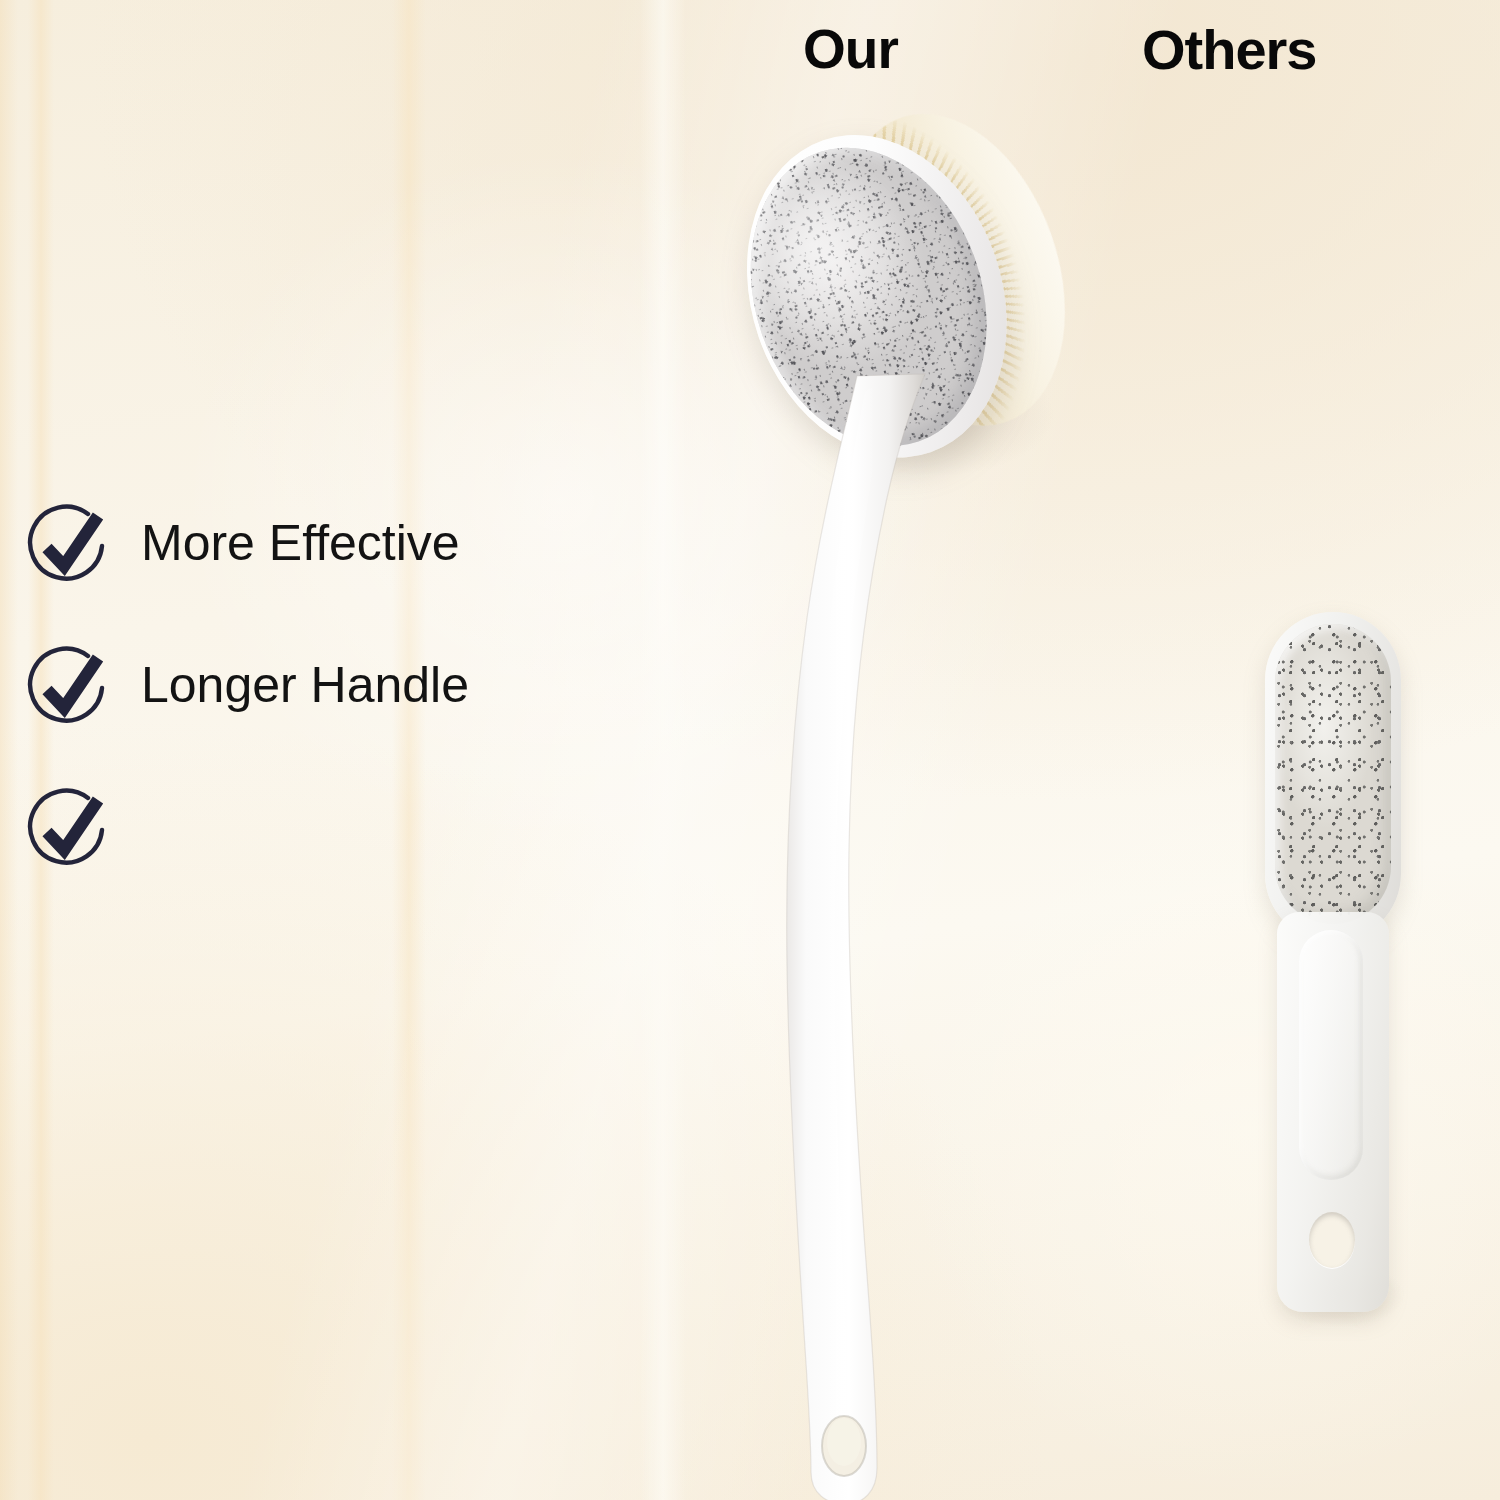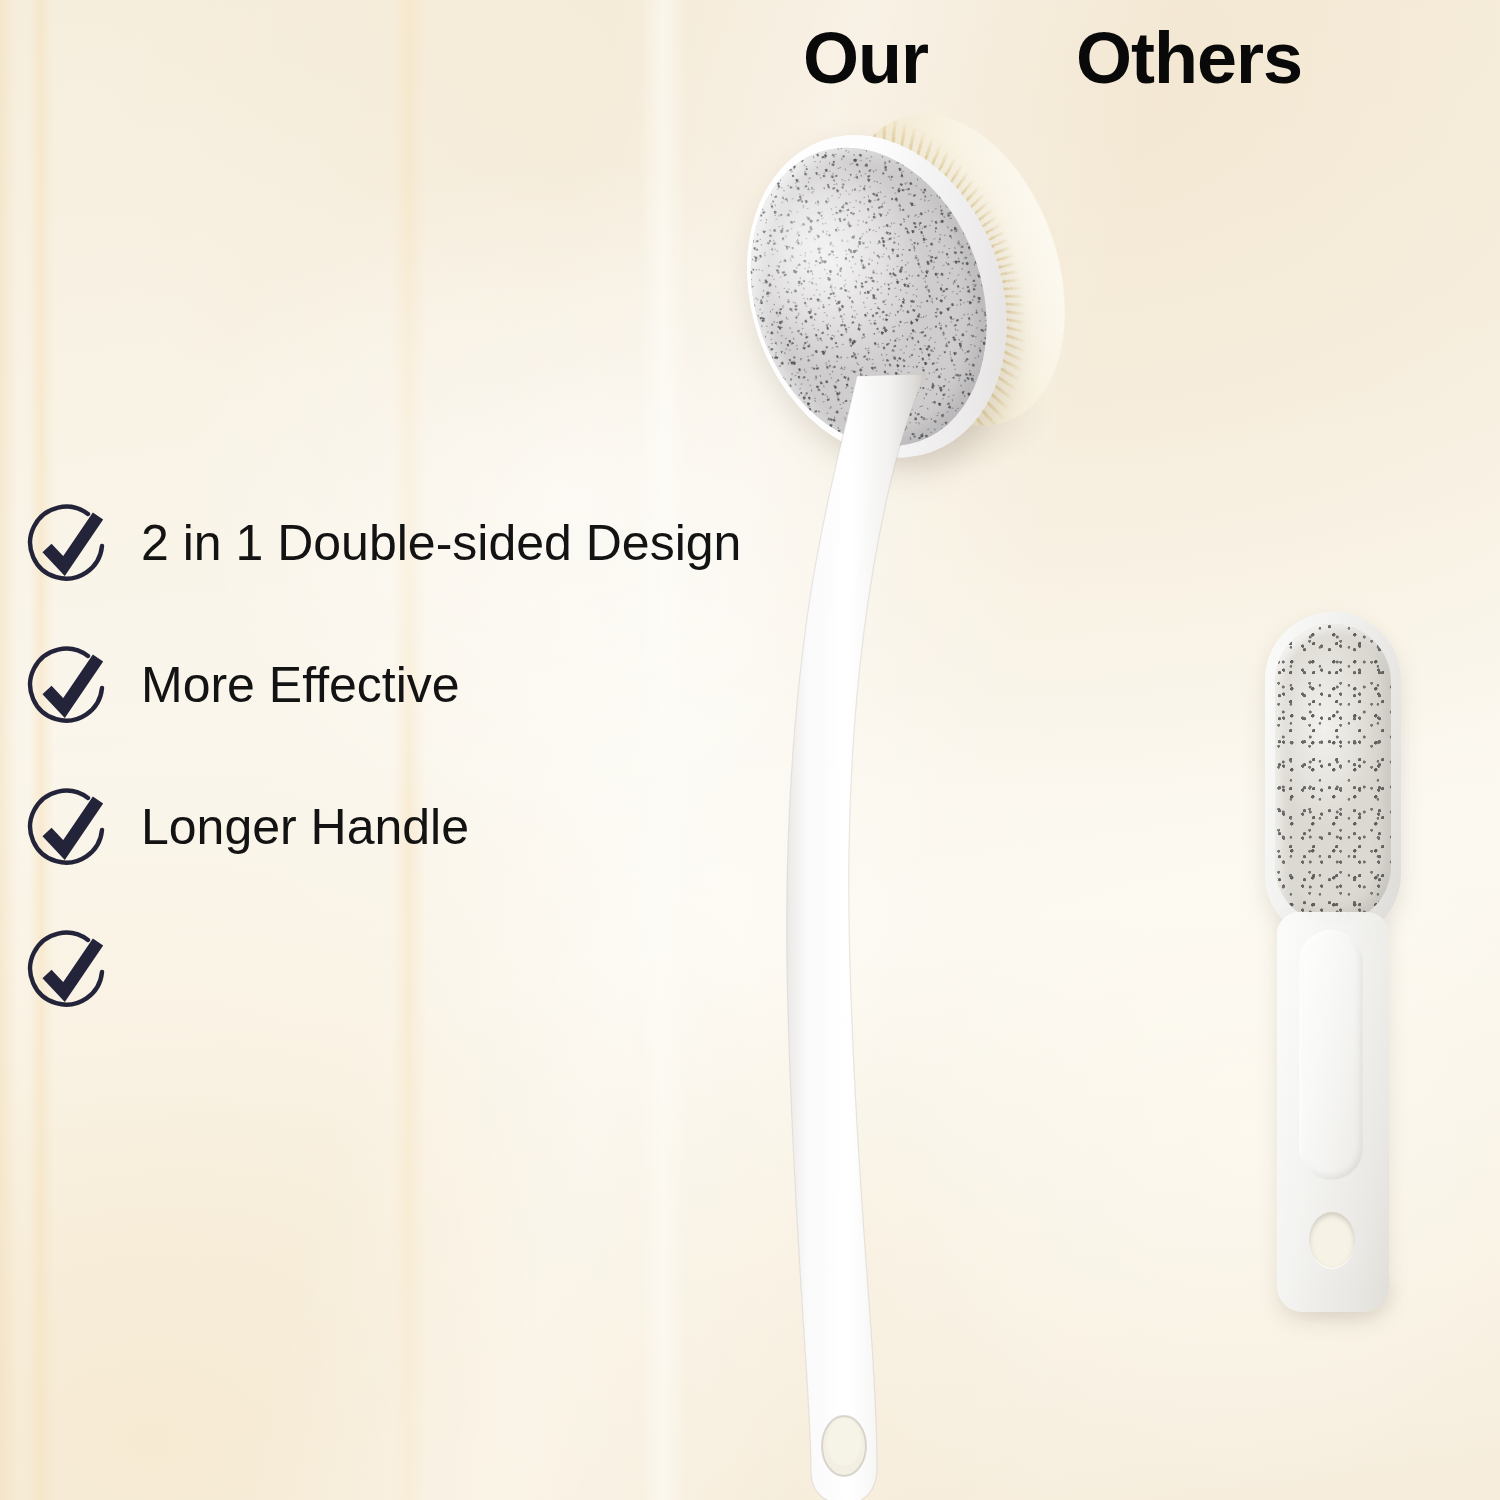--- a/index.html
+++ b/index.html
@@ -27,22 +27,22 @@
       background:radial-gradient(closest-side,rgba(255,255,255,.55),rgba(255,255,255,0));}
   .g2{left:900px;top:760px;width:700px;height:740px;
       background:radial-gradient(closest-side,rgba(255,252,244,.5),rgba(255,252,244,0));}
   .diag{position:absolute;left:430px;top:-120px;width:560px;height:1750px;
       transform:rotate(14deg);pointer-events:none;
       background:linear-gradient(90deg,rgba(255,255,255,0),rgba(255,255,255,.38) 45%,rgba(255,255,255,0));}
 
   
   .hdr{position:absolute;font-weight:bold;color:#090909;letter-spacing:-1px;
        line-height:1;white-space:nowrap;}
-  #hdr-our{left:803px;top:22px;font-size:72px;}
-  #hdr-others{left:1076px;top:22px;font-size:72px;}
+  #hdr-our{left:803px;top:22px;font-size:55px;}
+  #hdr-others{left:1142px;top:22px;font-size:56px;}
 
   
   #features{position:absolute;left:26px;top:498px;width:800px;}
   .feat{position:relative;height:142px;}
   .feat .ico{position:absolute;left:0;top:6px;width:86px;height:86px;}
   .feat .lbl{position:absolute;left:115px;top:2px;font-size:50px;color:#131313;
              line-height:86px;white-space:nowrap;}
 
   
   #our-brush{position:absolute;left:735px;top:118px;width:370px;height:1390px;}
@@ -155,29 +155,20 @@
   <div class="streak s4"></div>
   <div class="diag"></div>
   <div class="glow g1"></div>
   <div class="glow g2"></div>
 
   <div class="hdr" id="hdr-our">Our</div>
   <div class="hdr" id="hdr-others">Others</div>
 
   <div id="features">
 
-    <div class="feat">
-      <span class="ico">
-        <svg width="86" height="86" viewBox="0 0 86 86">
-          <path d="M62 10 A36 36 0 1 0 76 42" fill="none" stroke="#23243a" stroke-width="4.4" stroke-linecap="round"></path>
-          <path d="M21 44 L38 62 L72 12" fill="none" stroke="#23243a" stroke-width="12.5" stroke-linecap="butt" stroke-linejoin="miter"></path>
-        </svg>
-      </span>
-      <span class="lbl">2 in 1 Double-sided Design</span>
-    </div>
 
     <div class="feat">
       <span class="ico">
         <svg width="86" height="86" viewBox="0 0 86 86">
           <path d="M62 10 A36 36 0 1 0 76 42" fill="none" stroke="#23243a" stroke-width="4.4" stroke-linecap="round"></path>
           <path d="M21 44 L38 62 L72 12" fill="none" stroke="#23243a" stroke-width="12.5" stroke-linecap="butt" stroke-linejoin="miter"></path>
         </svg>
       </span>
       <span class="lbl">More Effective</span>
     </div>

